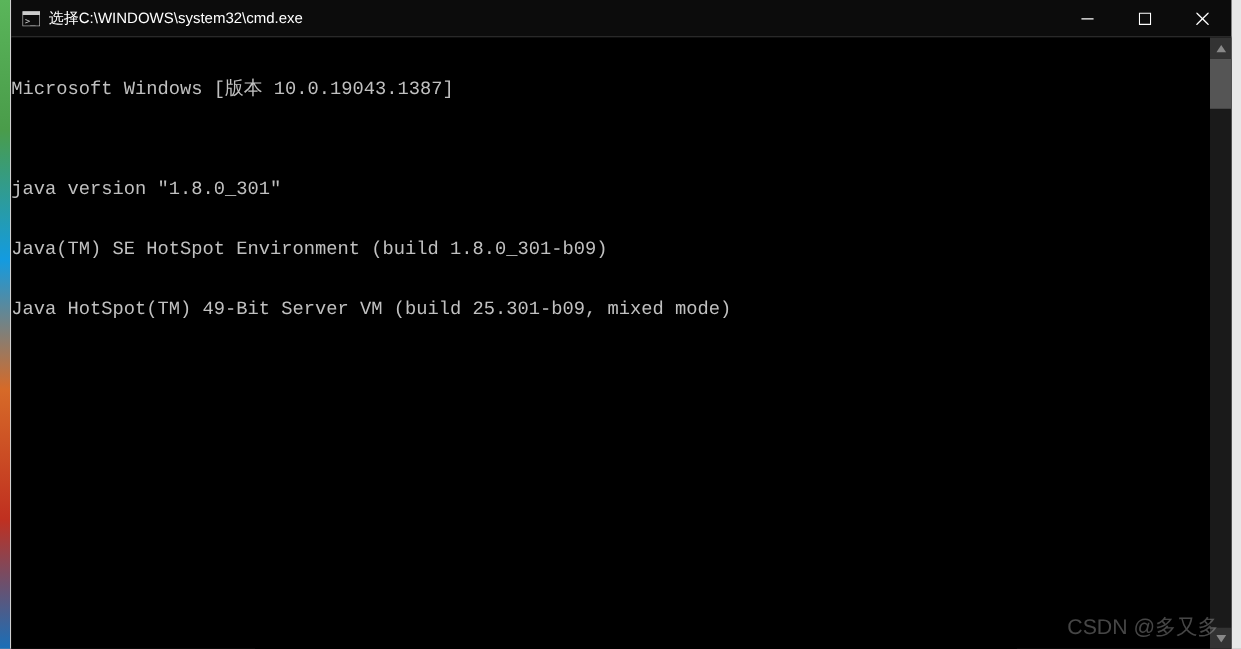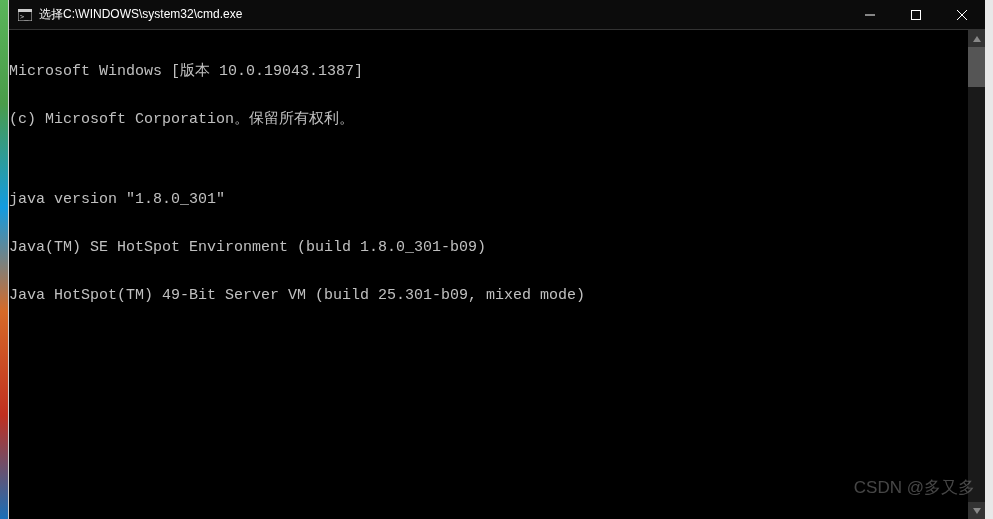--- a/index.html
+++ b/index.html
@@ -103,21 +103,21 @@
       background: #555;
     }
     .cursor {
       display: inline-block;
       width: 8px; height: 15px;
       background: #c0c0c0;
       vertical-align: text-bottom;
     }
     .watermark {
       position: absolute;
-      right: 18px; bottom: 20px;
+      right: 18px; bottom: 6px;
       color: rgba(200,200,200,0.35);
       font-family: "Microsoft YaHei",sans-serif;
       font-size: 17px;
       pointer-events: none;
     }
   </style>
 </head>
 <body>
 
 <div class="left-bar"></div>
@@ -149,21 +149,20 @@
           <line x1="0" y1="0" x2="10" y2="10" stroke="#fff" stroke-width="1"></line>
           <line x1="10" y1="0" x2="0" y2="10" stroke="#fff" stroke-width="1"></line>
         </svg>
       </div>
     </div>
   </div>
 
   <div class="terminal-body">
     <div class="terminal-content">
       <span class="line">Microsoft Windows [版本 10.0.19043.1387]</span>
-      <span class="line">(c) Microsoft Corporation。保留所有权利。</span>
       <span class="line"></span>
       <span class="line">java version "1.8.0_301"</span>
       <span class="line">Java(TM) SE HotSpot Environment (build 1.8.0_301-b09)</span>
       <span class="line">Java HotSpot(TM) 49-Bit Server VM (build 25.301-b09, mixed mode)</span>
       <span class="line"></span>
     </div>
     <div class="scrollbar">
       <div class="sb-btn">
         <svg width="8" height="6">
             <polygon points="4,0 8,6 0,6" fill="#888"></polygon>

